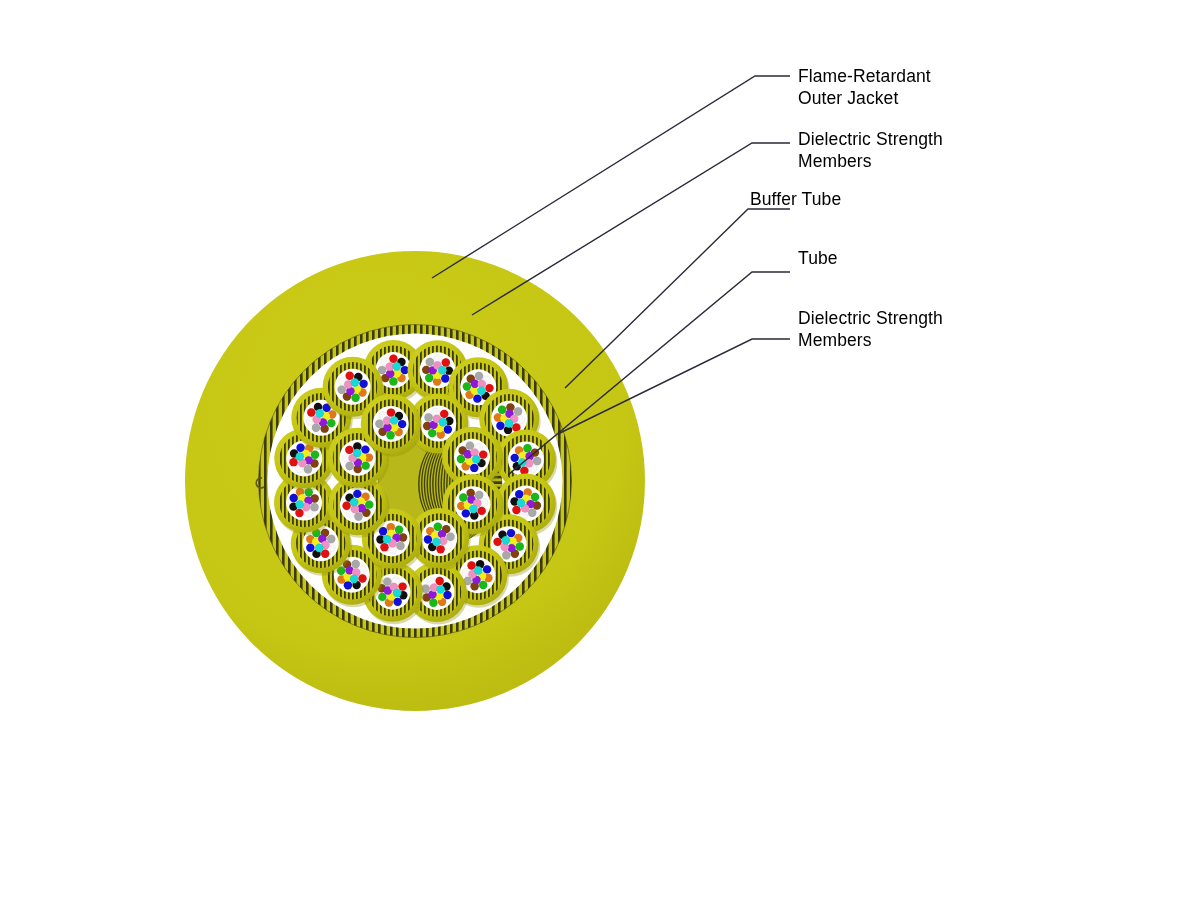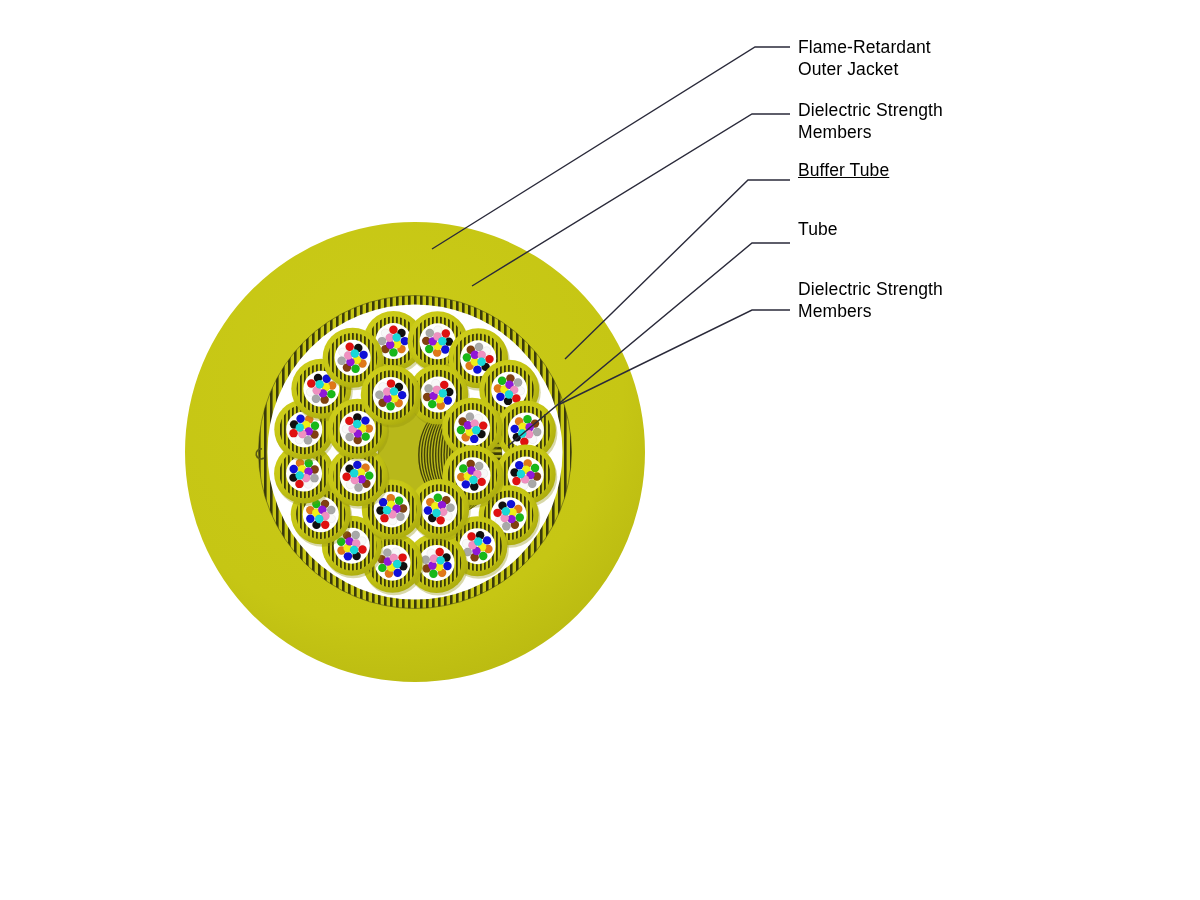--- a/index.html
+++ b/index.html
@@ -12,20 +12,21 @@
     width: 1200px;
     height: 900px;
     font-family: "Liberation Sans", sans-serif;
     overflow: hidden;
   }
   #stage {
     position: relative;
     width: 1200px;
     height: 636px;
     background: #ffffff;
+    margin-top: 29px;
   }
   #diagram {
     position: absolute;
     left: 0;
     top: 0;
     width: 1200px;
     height: 900px;
   }
   .callout-label {
     position: absolute;
@@ -629,20 +630,20 @@
         <path d="M 560 404 L 752 310 L 790 310" fill="none" stroke="#2a2a3a" stroke-width="1.4" stroke-linejoin="miter"></path>
       </g>
   </svg>
 
   <div class="callout-label" style="left:798px; top:36px;">Flame-Retardant
 Outer Jacket</div>
 
   <div class="callout-label" style="left:798px; top:99px;">Dielectric Strength
 Members</div>
 
-  <div class="callout-label" style="left:798px; top:159px;text-decoration:underline;">Buffer Tube</div>
+  <div class="callout-label" style="left:750px; top:159px;">Buffer Tube</div>
 
   <div class="callout-label" style="left:798px; top:218px;">Tube</div>
 
   <div class="callout-label" style="left:798px; top:278px;">Dielectric Strength
 Members</div>
 
 </div>
 
 </body></html>

